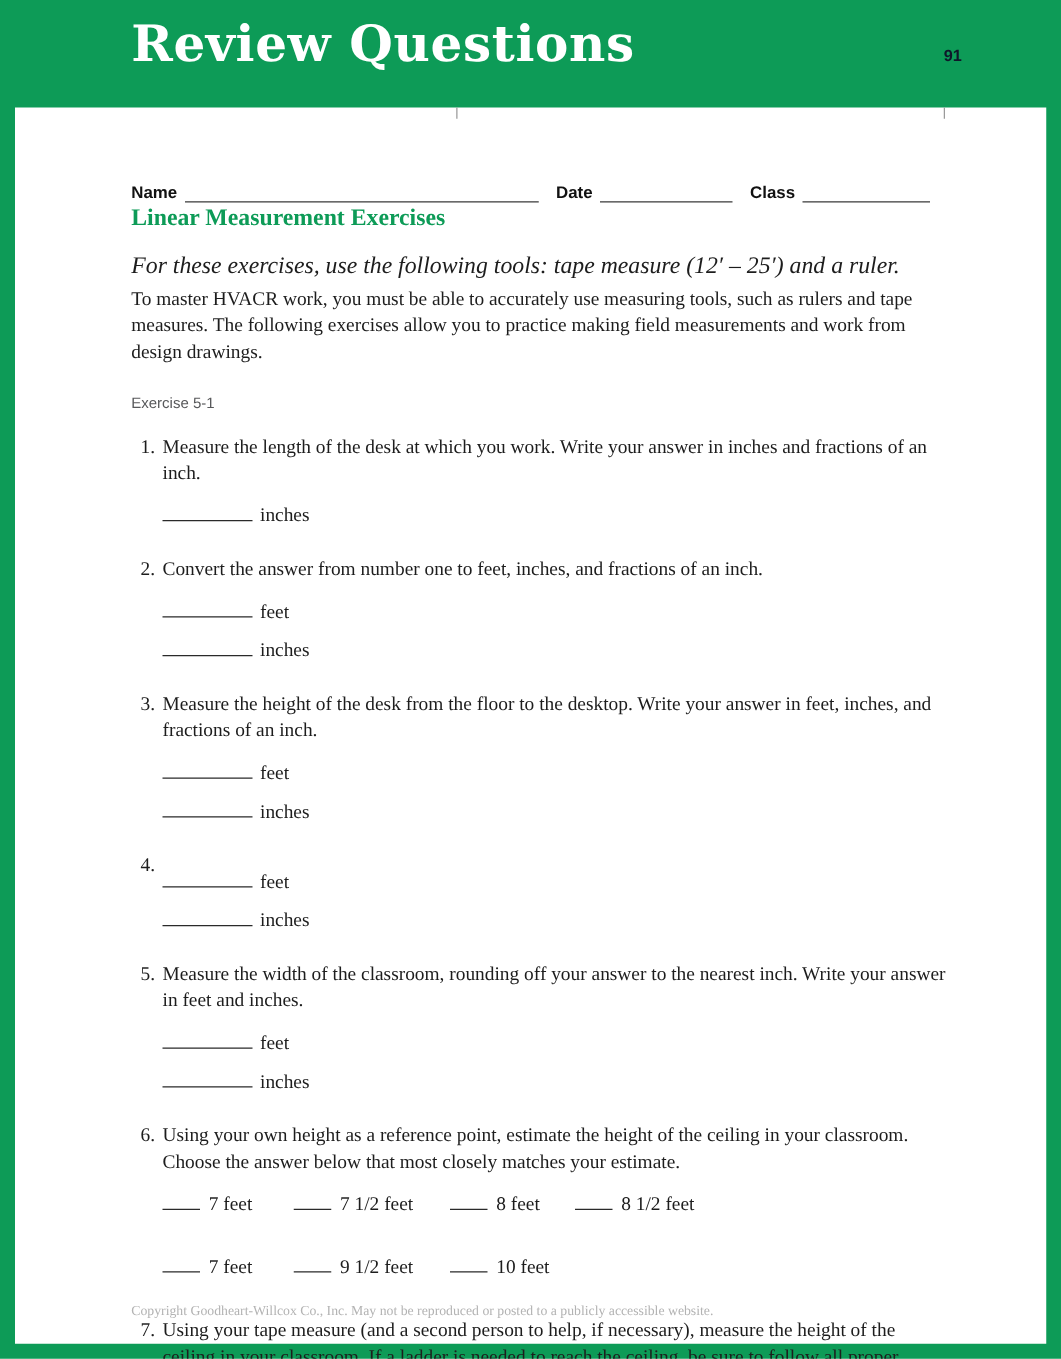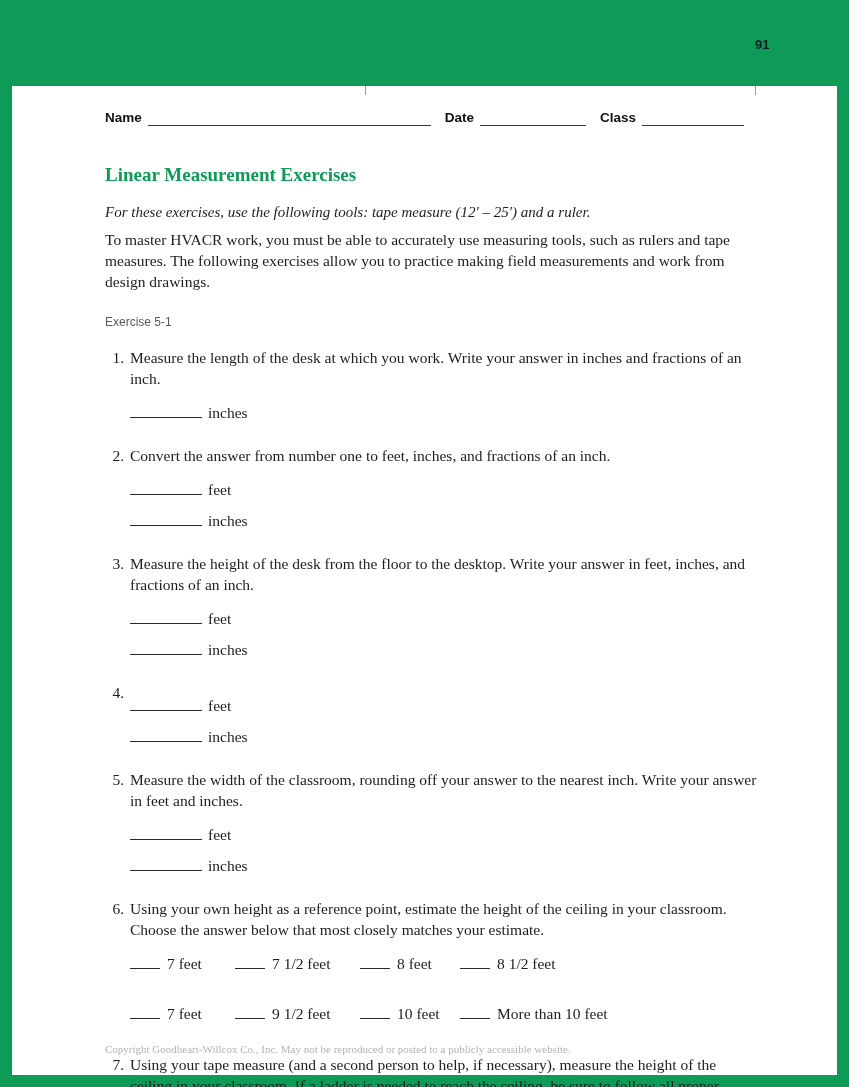--- a/index.html
+++ b/index.html
@@ -43,41 +43,41 @@
   }
   .tick.left{left:353px;}
   .tick.right{left:743px;}
   
   .name-row{
     position:absolute;left:93px;top:24px;width:665px;
     display:flex;align-items:flex-end;
     font-family:"Liberation Sans",sans-serif;
     font-weight:bold;font-size:13.5px;color:#111;
   }
-  .field-label{flex:0 0 auto;padding-bottom:1px;}
+  .field-label{flex:0 0 auto;padding-bottom:1px;margin-top:36px;}
   .field-line{
     flex:0 0 auto;border-bottom:1.2px solid #3a3a3a;height:15px;
     margin-left:6px;
   }
   .line-name{width:283px;margin-right:14px;}
   .line-date{width:106px;margin-right:14px;}
   .line-class{width:102px;}
   
   .content{
     position:absolute;left:93px;top:78px;width:652px;
     font-size:15.5px;line-height:21px;
   }
   .section-title{
     font-family:Liberation Serif, serif;
     font-weight:bold;font-size:19px;line-height:22px;
     color:var(--heading-green);
     margin:0 0 16px 0;
   }
   .tools-note{
-    font-style:italic;font-size:15px;margin:0 0 6px 0;
+    font-style:italic;font-size:19px;margin:0 0 6px 0;
   }
   .intro{margin:0 0 20px 0;}
   .exercise-title{
     font-family:"Liberation Sans",sans-serif;
     font-weight:normal;font-size:12px;color:var(--exercise-gray);
     margin:0 0 14px 0;
   }
   
   .item{
     display:grid;grid-template-columns:25px 1fr;
@@ -103,20 +103,21 @@
     position:absolute;left:93px;bottom:20px;
     font-family:Liberation Serif, serif;
     font-size:11px;color:var(--footer-gray);
   }
 </style>
 </head>
 <body>
 
 <div class="page">
 
+  <div class="header-title">Review Questions</div>
   <div class="page-number">91</div>
 
   <div class="sheet">
     <div class="tick left"></div>
     <div class="tick right"></div>
 
     <div class="name-row">
       <span class="field-label">Name</span>
       <span class="field-line line-name"></span>
       <span class="field-label">Date</span>
@@ -185,21 +186,20 @@
       <div class="item-text">Using your own height as a reference point, estimate the height of the ceiling in your classroom. Choose the answer below that most closely matches your estimate.</div>
       <div class="item-blanks">
                 <div class="options-grid">
                   <div class="option"><span class="blank small"></span><span class="blank-label">7 feet</span></div>
                   <div class="option"><span class="blank small"></span><span class="blank-label">7 1/2 feet</span></div>
                   <div class="option"><span class="blank small"></span><span class="blank-label">8 feet</span></div>
                   <div class="option"><span class="blank small"></span><span class="blank-label">8 1/2 feet</span></div>
                   <div class="option"><span class="blank small"></span><span class="blank-label">7 feet</span></div>
                   <div class="option"><span class="blank small"></span><span class="blank-label">9 1/2 feet</span></div>
                   <div class="option"><span class="blank small"></span><span class="blank-label">10 feet</span></div>
-                  <div class="option"><span class="blank small"></span><span class="blank-label">More than 10 feet</span></div>
                 </div>
               </div>
     </div>
   </div>
           <div class="item">
     <div class="item-num">7.</div>
     <div class="item-body">
       <div class="item-text">Using your tape measure (and a second person to help, if necessary), measure the height of the ceiling in your classroom. If a ladder is needed to reach the ceiling, be sure to follow all proper safety procedures. Write your measured answer in feet and fractions of a foot.</div>
 
     </div>

